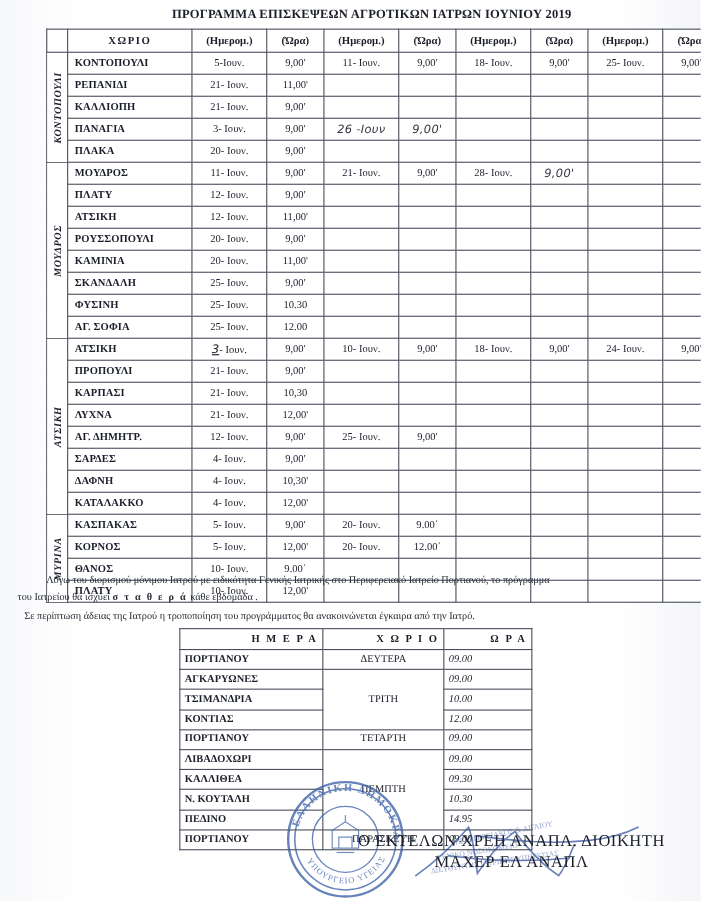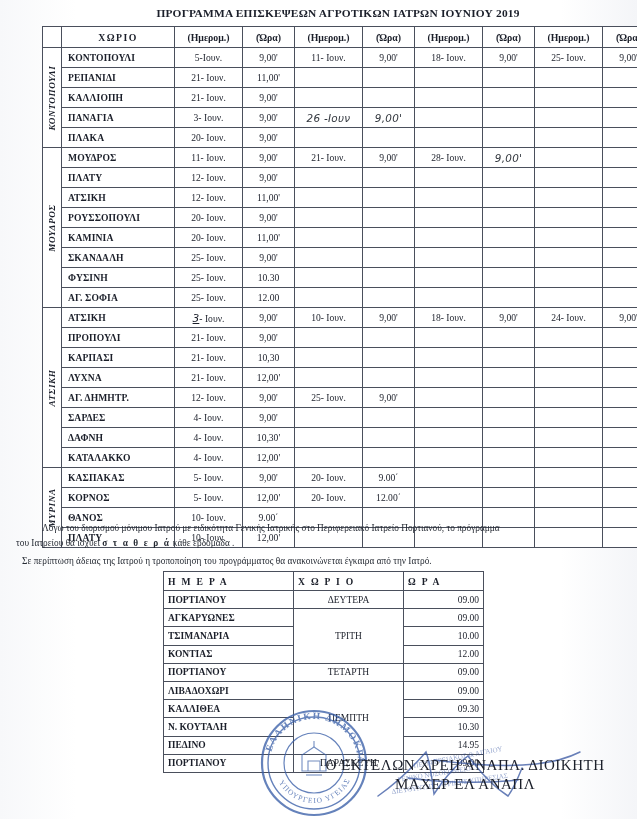--- a/index.html
+++ b/index.html
@@ -138,31 +138,31 @@
     border: 1px solid #4a4f5c;
     height: 17.2px;
     font-size: 9.5px;
     padding: 0 4px;
     background: #ffffff;
     white-space: nowrap;
     overflow: hidden;
   }
   .sched-table th {
     font-weight: bold;
-    text-align: left;
+    text-align: right;
     letter-spacing: 1.8px;
     font-size: 9.6px;
     height: 18px;
   }
   .s-col-vil  { width: 130px; }
   .s-col-day  { width: 110px; }
   .s-col-time { width: 80px; }
   .s-vil  { text-align: left; font-weight: bold; padding-left: 6px; }
   .s-day  { text-align: center; margin-top: 43px; }
-  .s-time { text-align: right; }
+  .s-time { text-align: left; font-style: italic; }
 
   
   .sig-block {
     position: absolute;
     left: 300px;
     top: 756px;
     width: 330px;
     text-align: center;
     font-size: 15px;
     line-height: 19px;

